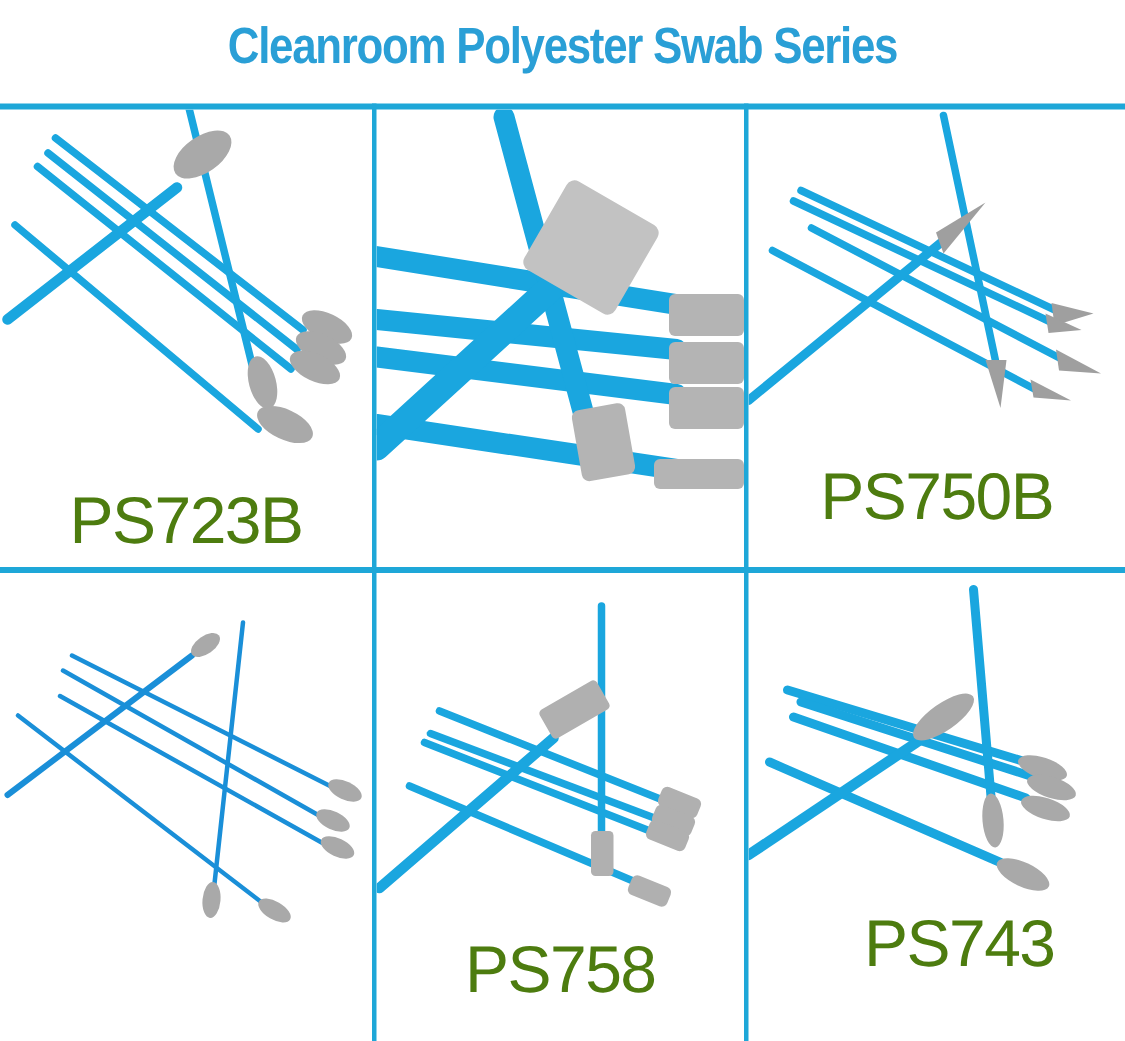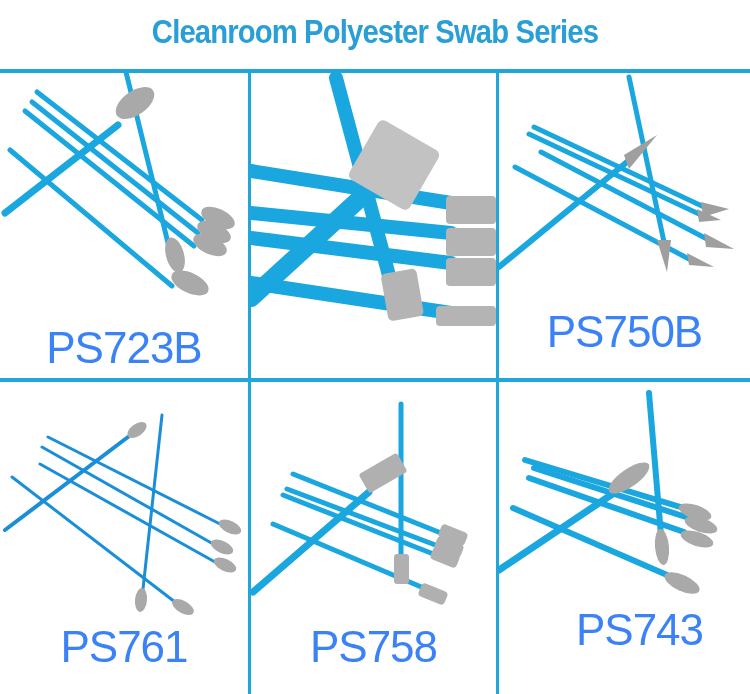--- a/index.html
+++ b/index.html
@@ -9,21 +9,21 @@
     font-family:"Liberation Sans", sans-serif; font-weight:bold;
     font-size:34px; letter-spacing:-1px; color:#2a9fd6;
     transform:scaleX(0.86); transform-origin:center;
   }
   .hline { position:absolute; left:0; width:750px; height:4px; background:#1ea7d8; }
   .vline { position:absolute; width:3px; background:#1ea7d8; }
   .cell { position:absolute; width:248px; height:306px; overflow:hidden; }
   .cell svg { position:absolute; left:0; top:0; }
   .label {
     position:absolute; left:0; width:100%; text-align:center;
-    font-family:"Liberation Sans", sans-serif; font-size:44px; color:#3b82f6;
+    font-family:"Liberation Sans", sans-serif; font-size:44px; color:#4d7c0f;
     letter-spacing:-1px;
   }
 </style>
 </head>
 <body>
 
 <div class="title">Cleanroom Polyester Swab Series</div>
 
 <div class="hline" style="top:69px"></div>
 <div class="hline" style="top:378px"></div>
@@ -107,21 +107,20 @@
     </g>
     <g fill="#a9a9a9">
       <ellipse cx="230" cy="145" rx="12" ry="6" transform="rotate(25 230 145)"></ellipse>
       <ellipse cx="222" cy="165" rx="12" ry="6" transform="rotate(25 222 165)"></ellipse>
       <ellipse cx="225" cy="183" rx="12" ry="6" transform="rotate(25 225 183)"></ellipse>
       <ellipse cx="183" cy="225" rx="12" ry="6" transform="rotate(30 183 225)"></ellipse>
       <ellipse cx="141" cy="218" rx="6" ry="12" transform="rotate(5 141 218)"></ellipse>
       <ellipse cx="137" cy="48" rx="11" ry="6" transform="rotate(-35 137 48)"></ellipse>
     </g>
   </svg>
-  <div class="label" style="top:240px">PS761</div>
 </div>
 
 <div class="cell" style="left:251px; top:382px; width:245px; height:312px">
   <svg width="245" height="312">
     <g stroke="#1aa6df" stroke-width="5" stroke-linecap="round">
       <line x1="42" y1="92" x2="200" y2="155"></line>
       <line x1="36" y1="107" x2="195" y2="167"></line>
       <line x1="32" y1="113" x2="190" y2="175"></line>
       <line x1="22" y1="142" x2="175" y2="207"></line>
       <line x1="150" y1="22" x2="150" y2="180"></line>

